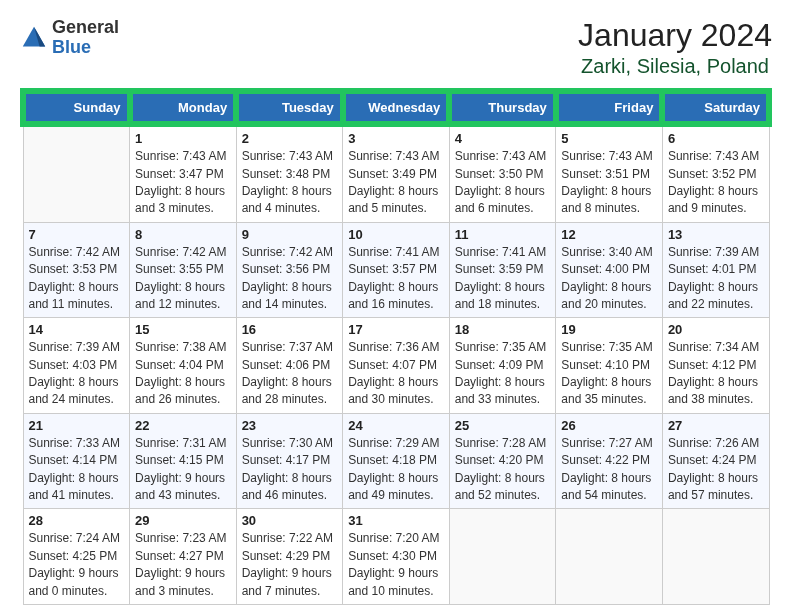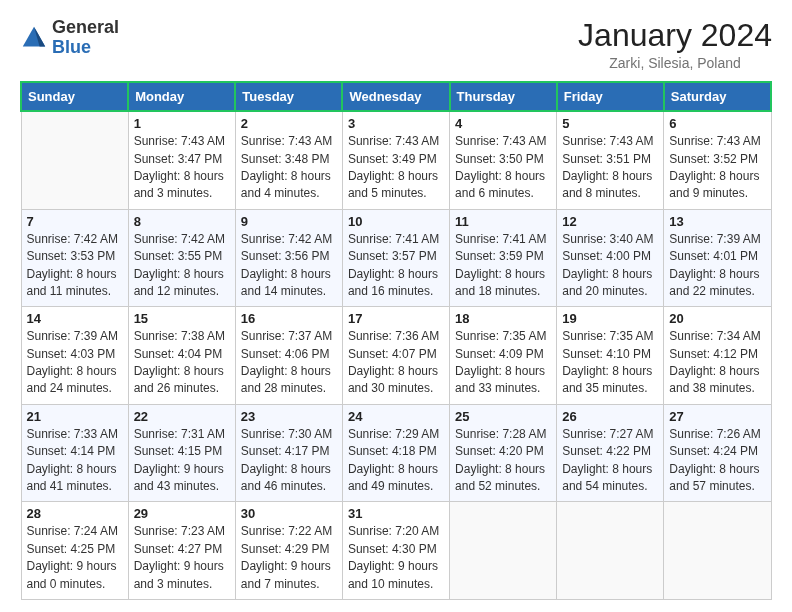--- a/index.html
+++ b/index.html
@@ -41,37 +41,37 @@
     .title-block {
       text-align: center;
     }
     .month-year {
       font-size: 32px;
       font-weight: normal;
       color: #222;
       line-height: 1.1;
     }
     .location {
-      font-size: 14px;
-      color: #737373;
+      font-size: 20px;
+      color: #14532d;
       margin-top: 2px;
     }
     .calendar {
       width: 100%;
       border-collapse: collapse;
       flex: 1;
     }
     .calendar th {
       background-color: #2a6db5;
       color: white;
       font-size: 13px;
       font-weight: bold;
       padding: 6px 6px;
-      text-align: left;
-      border: 2px solid #22c55e;
+      text-align: right;
+      border: 6px solid #22c55e;
     }
     .calendar td {
       border: 1px solid #ccc;
       vertical-align: top;
       padding: 4px 5px;
       font-size: 10.5px;
       color: #333;
       width: calc(100% / 7);
       height: 85px;
     }

